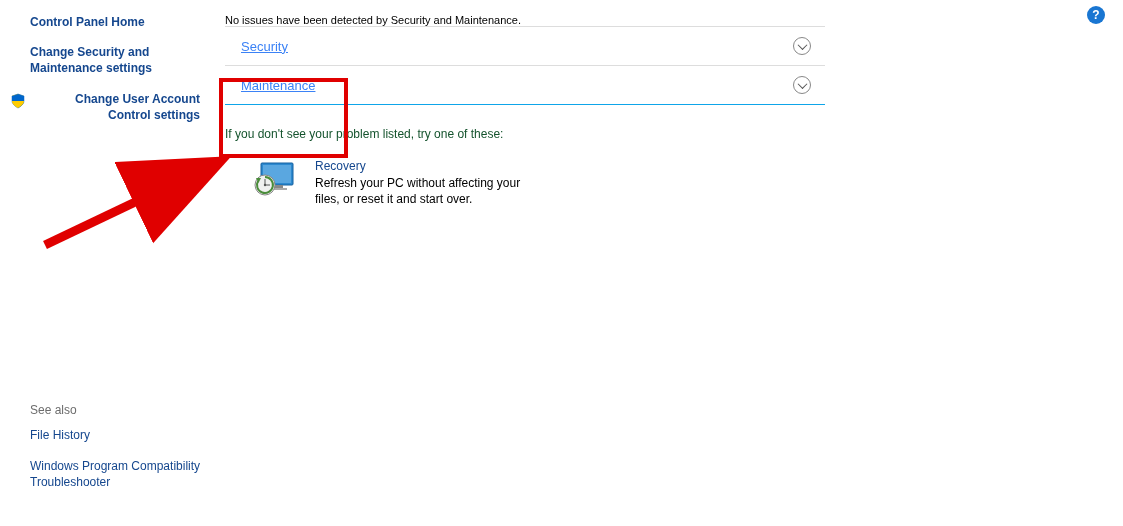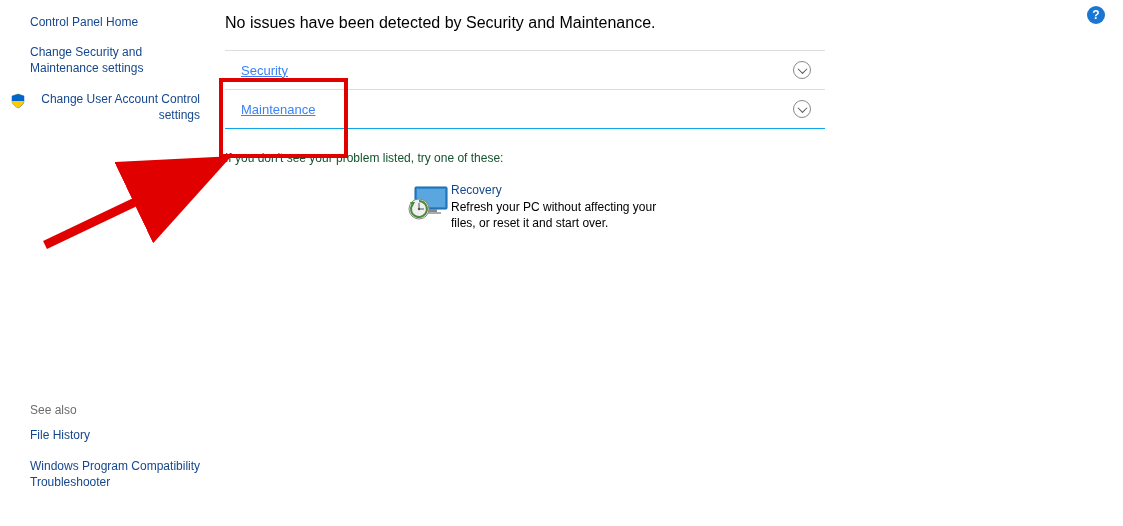--- a/index.html
+++ b/index.html
@@ -11,20 +11,21 @@
       width: 1123px;
       height: 526px;
       position: relative;
     }
     .sidebar {
       position: absolute;
       left: 0;
       top: 0;
       width: 210px;
       padding: 14px 10px 10px 30px;
+      font-weight: bold;
     }
     .sidebar-link {
       display: block;
       color: #15478e;
       font-size: 12px;
       margin-bottom: 14px;
       cursor: pointer;
       line-height: 1.35;
     }
     .sidebar-link.with-icon {
@@ -45,23 +46,22 @@
       top: 14px;
       width: 600px;
     }
     .page-title {
       color: #15478e;
       font-size: 15px;
       font-weight: 400;
       margin-bottom: 10px;
     }
     .status-text {
-      font-size: 16px;
+      font-size: 11px;
       color: #000;
-      margin-bottom: 18px;
     }
     .accordion-section {
       border-top: 1px solid #ddd;
       padding: 10px 10px 10px 16px;
       display: flex;
       align-items: center;
       justify-content: space-between;
       cursor: pointer;
     }
     .accordion-section:last-of-type {
@@ -92,22 +92,22 @@
     .accordion-wrap {
       margin-bottom: 22px;
     }
     .hint-text {
       font-size: 12px;
       color: #14532d;
       margin-bottom: 18px;
     }
     .recovery-row {
       display: flex;
+      gap: 18px;
       padding-left: 28px;
-      justify-content: center;
     }
     .recovery-icon-box {
       width: 44px;
       height: 40px;
       position: relative;
     }
     .recovery-title {
       color: #15478e;
       font-size: 12px;
       margin-bottom: 2px;

